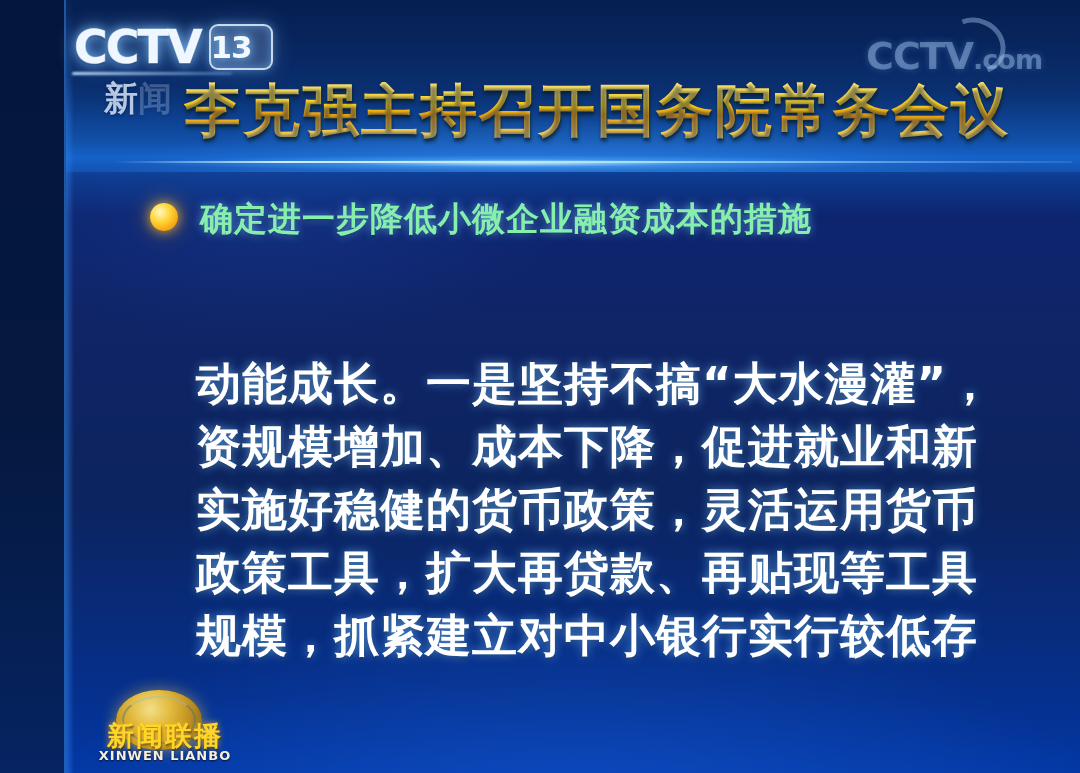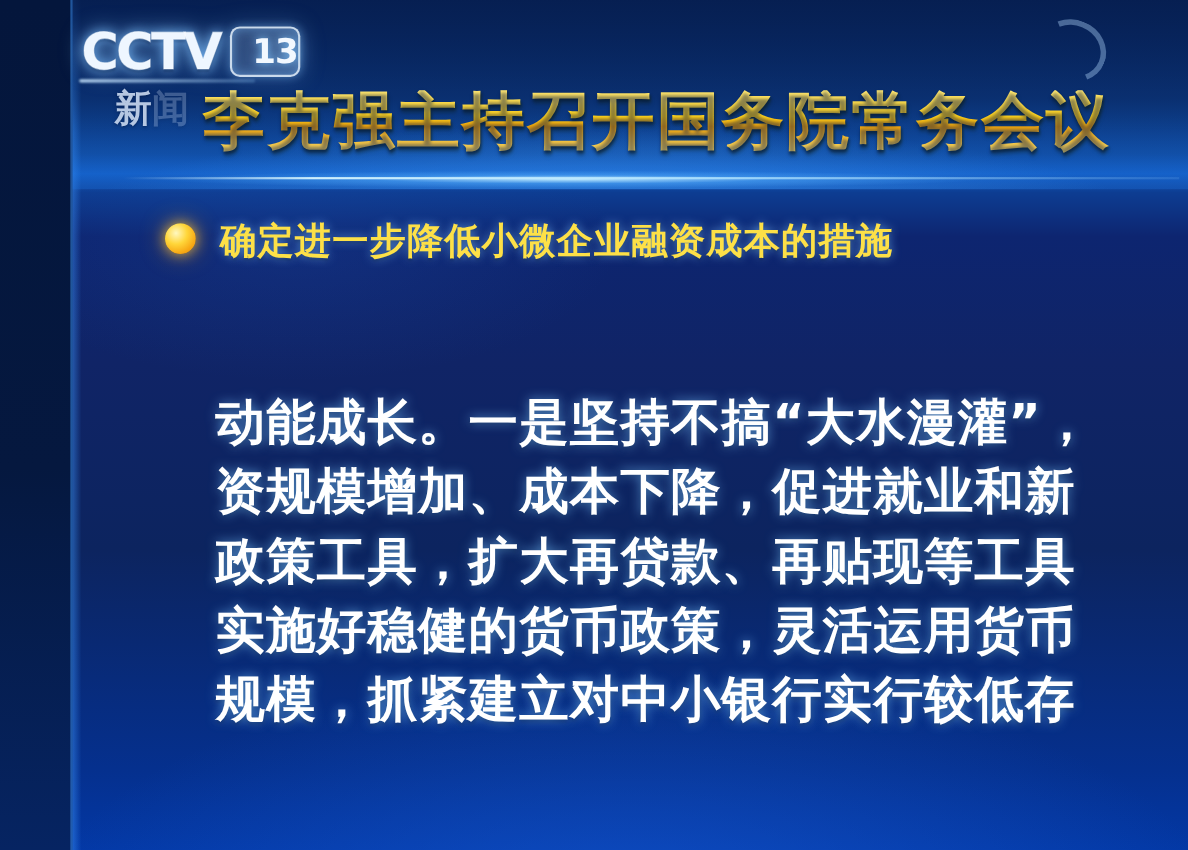--- a/index.html
+++ b/index.html
@@ -97,21 +97,21 @@
     letter-spacing: -2px;
     color: #eef6ff;
     -webkit-text-stroke: 1px rgba(255,255,255,.4);
     text-shadow: 0 0 10px rgba(120,190,255,.8), 0 2px 2px rgba(0,20,60,.5);
   }
   .cctv13 .numbox {
     width: 60px; height: 42px;
     border-radius: 9px;
     background: rgba(255,255,255,.10);
     border: 2px solid rgba(230,243,255,.85);
-    display: flex; align-items: center; justify-content: flex-end;
+    display: flex; align-items: center; justify-content: flex-start;
     box-shadow: 0 0 10px rgba(130,195,255,.55) inset, 0 0 8px rgba(130,195,255,.4);
   }
   .cctv13 .num {
     font-weight: bold;
     font-size: 31px;
     color: #f2f8ff;
     letter-spacing: -1px;
     text-shadow: 0 0 8px rgba(130,200,255,.85);
   }
   .cctv13-underline {
@@ -188,21 +188,21 @@
     border-radius: 50%;
     background: radial-gradient(circle at 36% 32%, #fff8c0 0%, #ffd63a 38%, #f7a814 70%, #d98807 100%);
     box-shadow: 0 0 12px rgba(255,195,50,.8), 0 0 24px rgba(255,170,30,.45);
   }
   .bullet-text {
     position: absolute;
     left: 50px; top: 0;
     font-size: 33px;
     font-weight: bold;
     line-height: 46px;
-    color: #fde047;
+    color: #86efac;
     letter-spacing: 1px;
     white-space: nowrap;
     text-shadow: 0 0 9px rgba(120,190,255,.75), 0 2px 3px rgba(0,20,60,.65);
   }
 
   
   .body-text {
     position: absolute;
     left: 196px; top: 352px;
     font-size: 45px;
@@ -275,37 +275,45 @@
   <div class="divider-line"></div>
 
   <div class="cctv13">
     <span class="word">CCTV</span>
     <span class="numbox">
       <span class="num">13</span>
     </span>
   </div>
   <div class="cctv13-underline"></div>
 
+  <div class="cctv-com">
+    <span>CCTV</span><span class="dotcom">.com</span>
+  </div>
   <div class="cctv-com-arc"></div>
 
   <div class="xinwen-mark">
     <span>新</span><span class="second">闻</span>
   </div>
 
   <div class="headline">李克强主持召开国务院常务会议</div>
 
   <div class="bullet-row">
     <span class="bullet-dot"></span>
     <div class="bullet-text">
       <div>确定进一步降低小微企业融资成本的措施</div>
     </div>
   </div>
 
   <div class="body-text">
     <div>动能成长。一是坚持不搞“大水漫灌”，</div>
     <div>资规模增加、成本下降，促进就业和新</div>
+    <div>实施好稳健的货币政策，灵活运用货币</div>
     <div>政策工具，扩大再贷款、再贴现等工具</div>
-    <div>实施好稳健的货币政策，灵活运用货币</div>
     <div>规模，抓紧建立对中小银行实行较低存</div>
   </div>
 
+  <div class="xwlb-logo">
+    <div class="xwlb-globe"></div>
+    <div class="xwlb-cn">新闻联播</div>
+    <div class="xwlb-en">XINWEN LIANBO</div>
+  </div>
 
 </div>
 
 </body></html>

